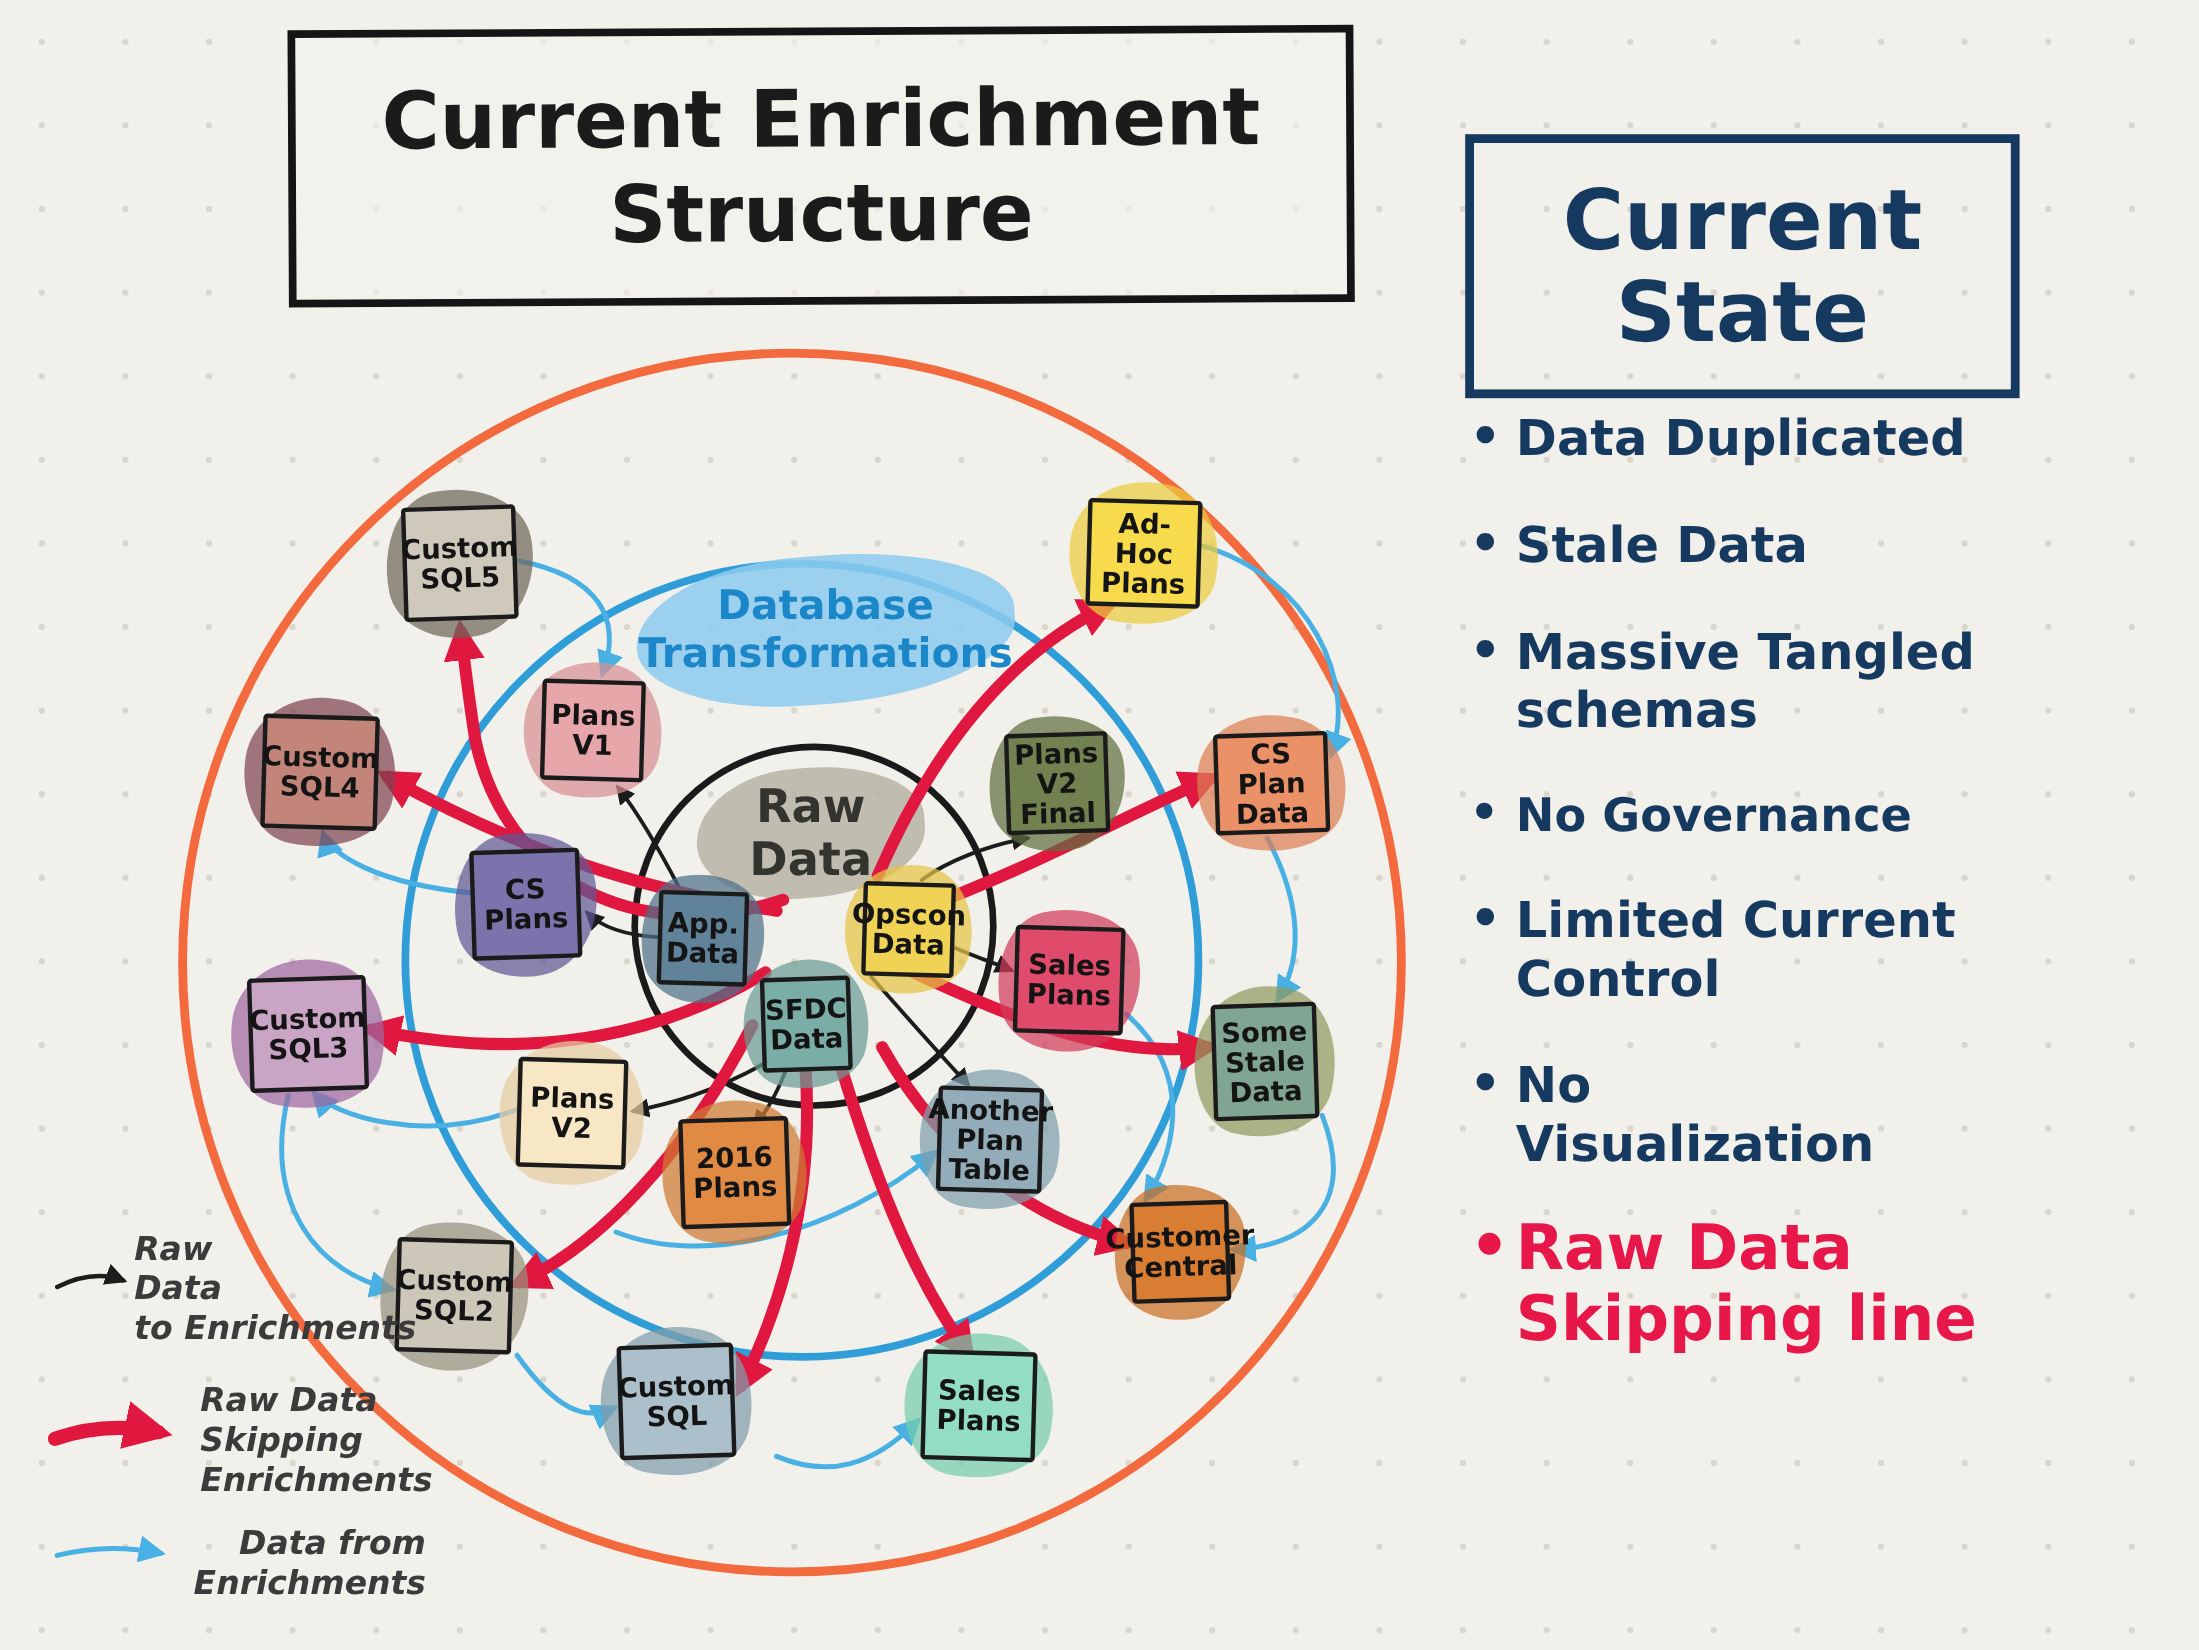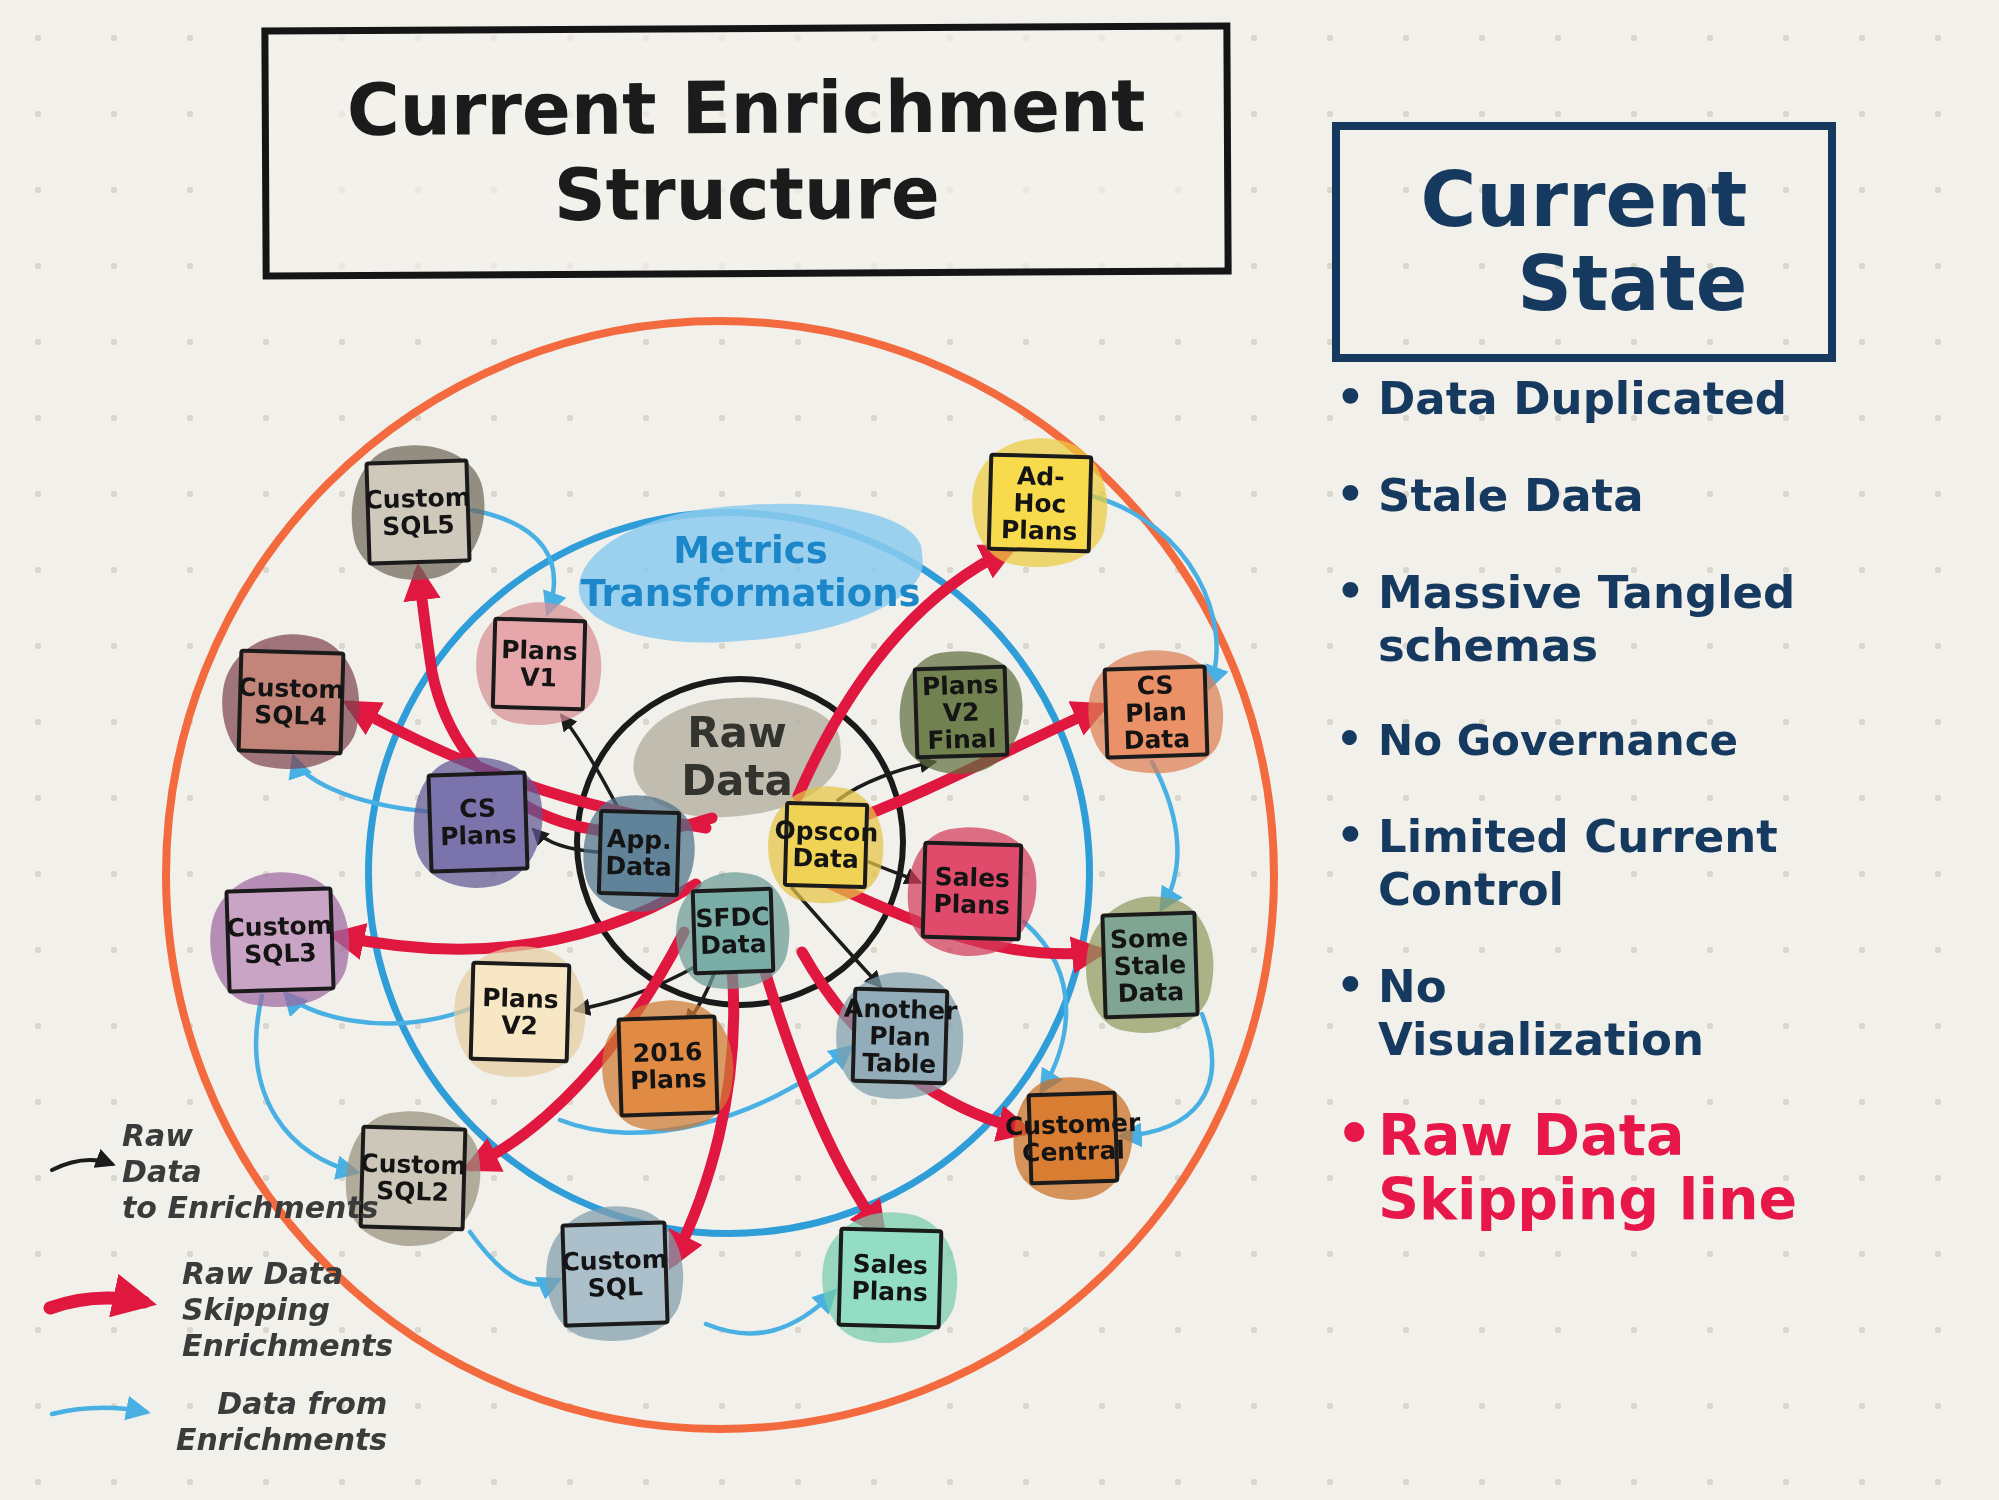--- a/index.html
+++ b/index.html
@@ -15,21 +15,21 @@
   .title-box{
     position:absolute;left:262px;top:25px;width:955px;height:238px;
     border:7px solid #151515;display:flex;align-items:center;justify-content:center;
     text-align:center;font-size:72px;font-weight:bold;color:#1b1b1b;line-height:1.2;
     transform:rotate(-.3deg);background:rgba(244,242,236,.6);
   }
   
   .state-box{
     position:absolute;left:1332px;top:122px;width:488px;height:224px;
     border:8px solid #16395f;display:flex;align-items:center;justify-content:center;
-    text-align:right;font-size:76px;font-weight:bold;color:#16395f;line-height:1.1;
+    text-align:center;font-size:76px;font-weight:bold;color:#16395f;line-height:1.1;
   }
   .bullets{position:absolute;left:1336px;top:372px;width:655px;}
   .bullet{
     position:relative;padding-left:42px;margin-bottom:44px;
     font-size:45px;font-weight:bold;color:#16395f;line-height:1.18;white-space:pre-line;
   }
   .bullet::before{content:"\2022";position:absolute;left:0;top:-2px;}
   .bullet:nth-child(4){font-size:42px;}
   .bullet:last-child{font-size:57px;line-height:1.12;margin-top:-6px;}
   
@@ -84,21 +84,21 @@
     <div class="bullet" style="color: rgb(232, 23, 74);">Raw Data
 Skipping line</div>
   </div>
 
   <div class="ring ring-orange"></div>
   <div class="ring ring-blue"></div>
   <div class="ring ring-black"></div>
 
   <div class="ring-label db">
     <div class="rblob" style="background: rgb(140, 203, 238);"></div>
-    <div class="rtext" style="color: rgb(27, 134, 200);">Metrics
+    <div class="rtext" style="color: rgb(27, 134, 200);">Database
 Transformations</div>
   </div>
   <div class="ring-label raw">
     <div class="rblob" style="background: rgb(183, 179, 166);"></div>
     <div class="rtext" style="color: rgb(52, 52, 47);">Raw
 Data</div>
   </div>
 
   <svg class="arrows" width="1999" height="1500" viewBox="0 0 1999 1500">
     <defs>

